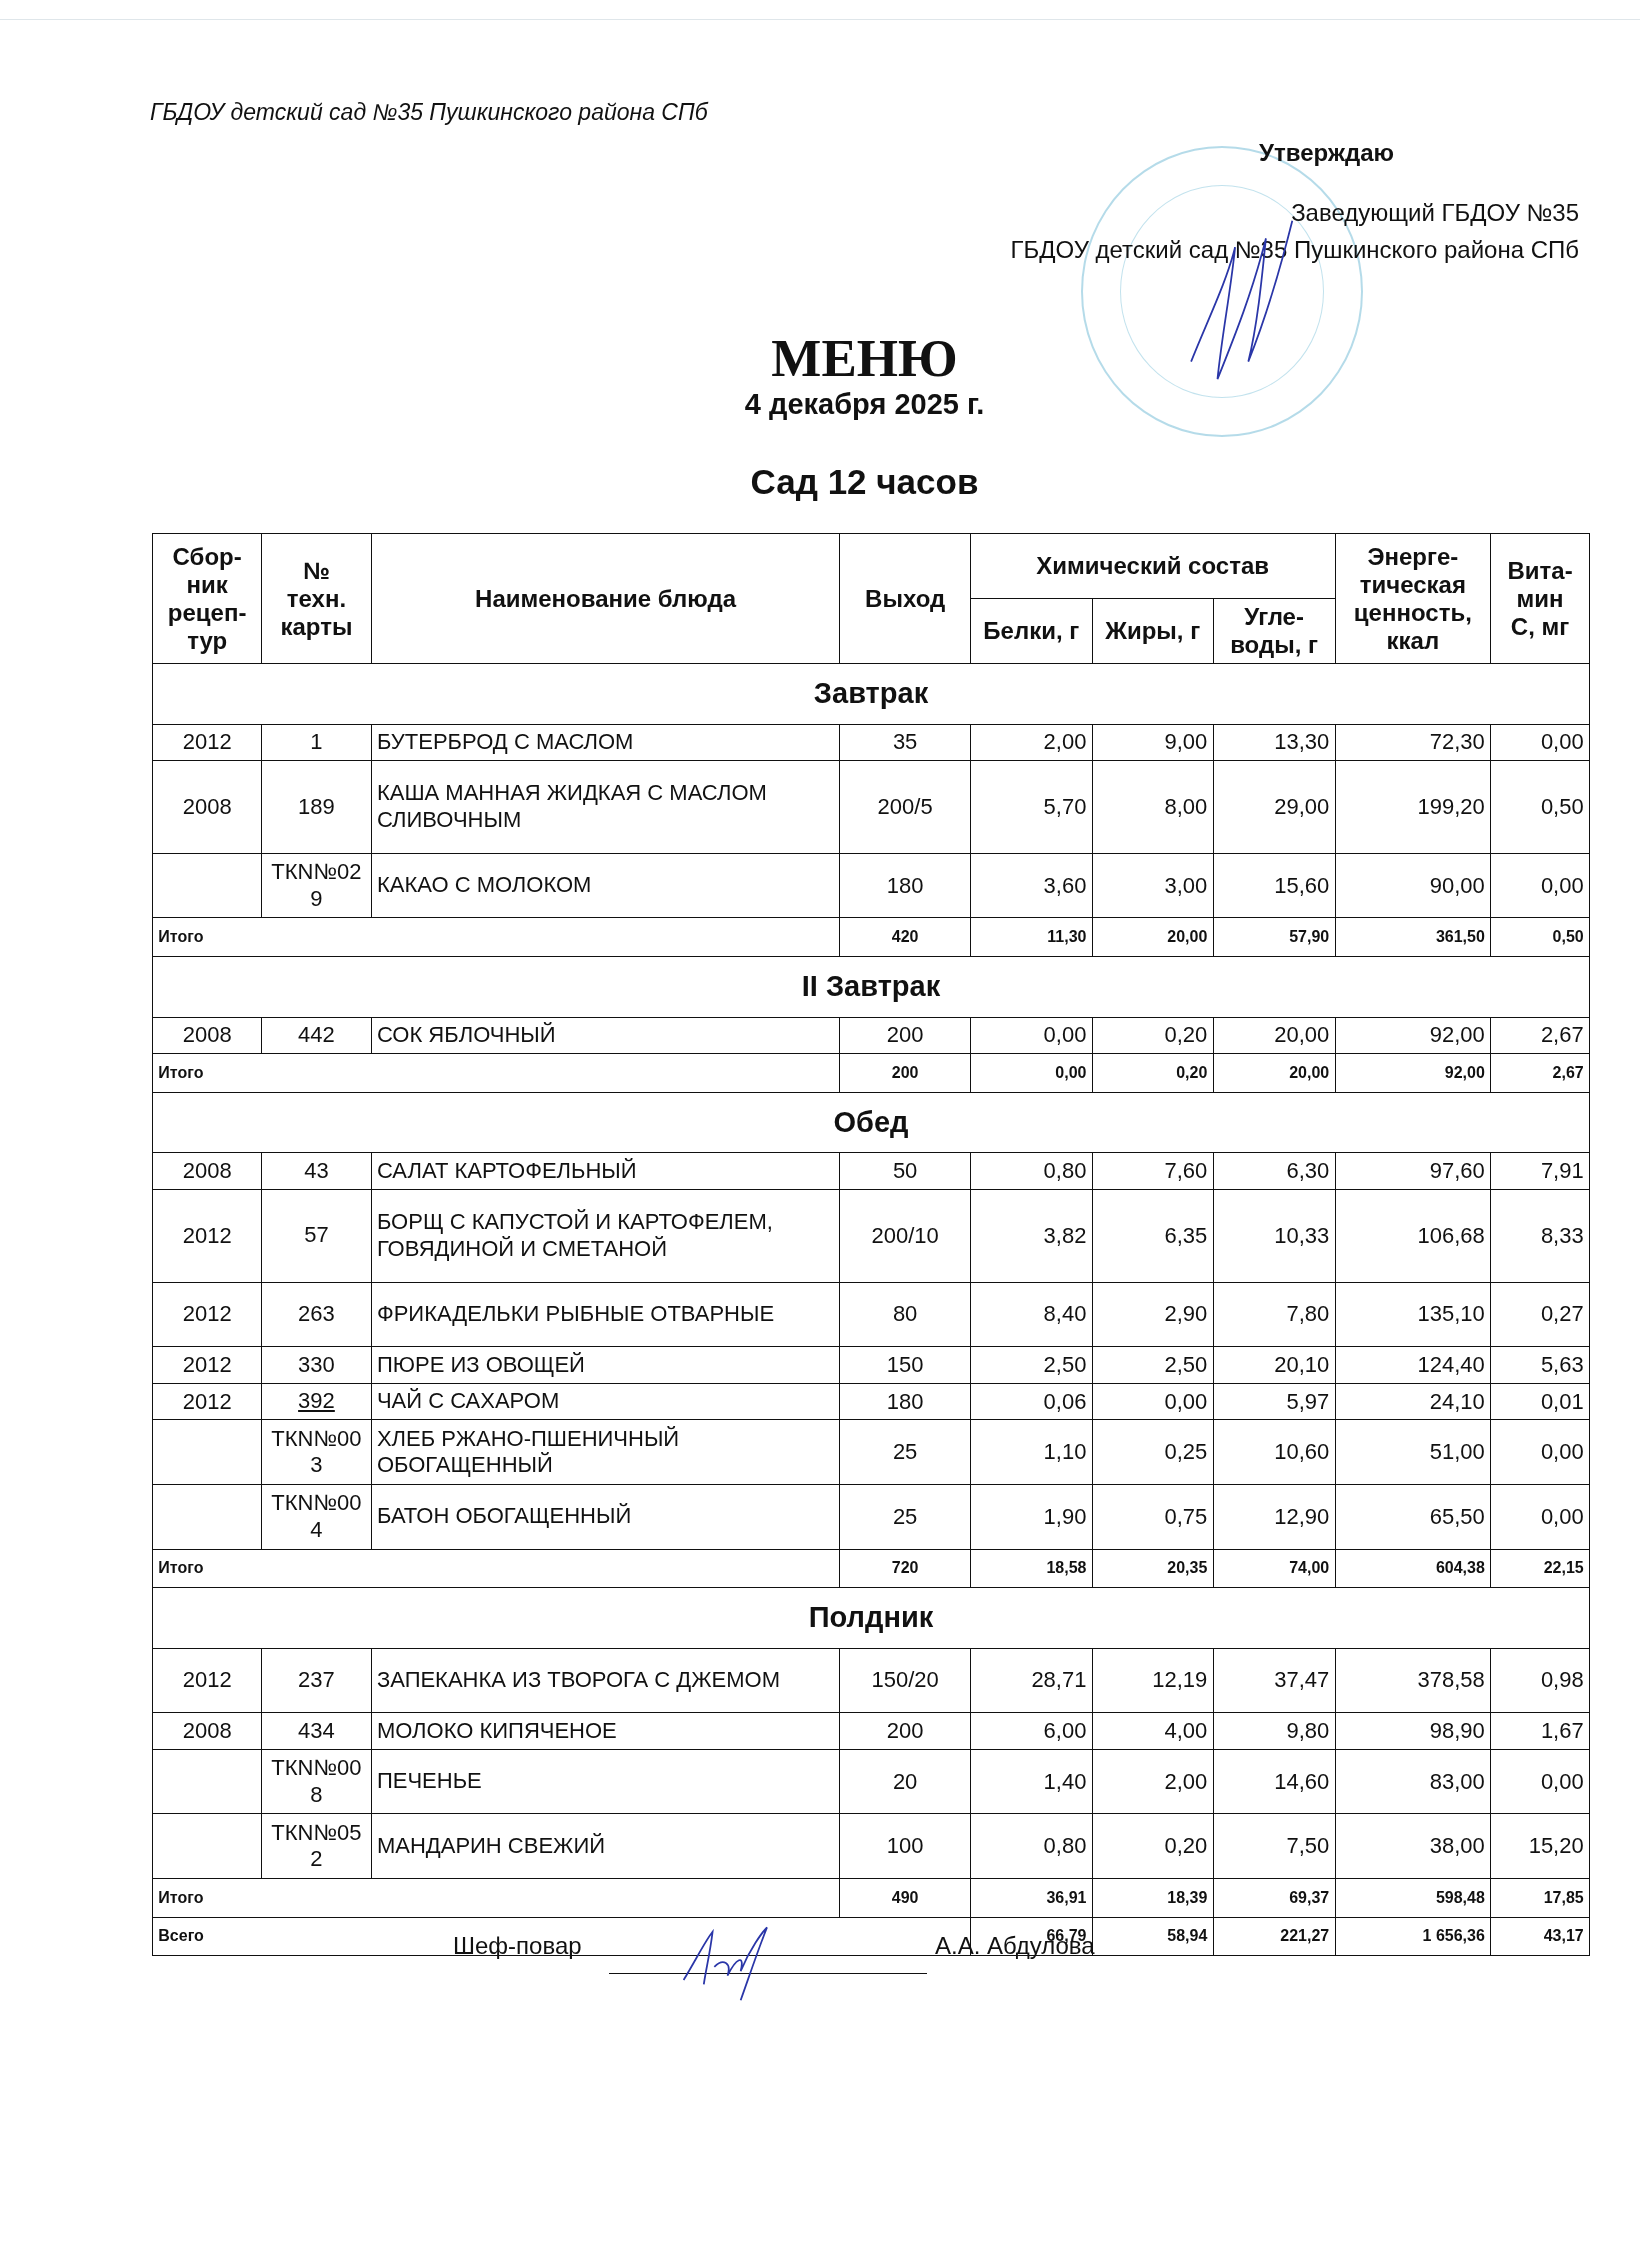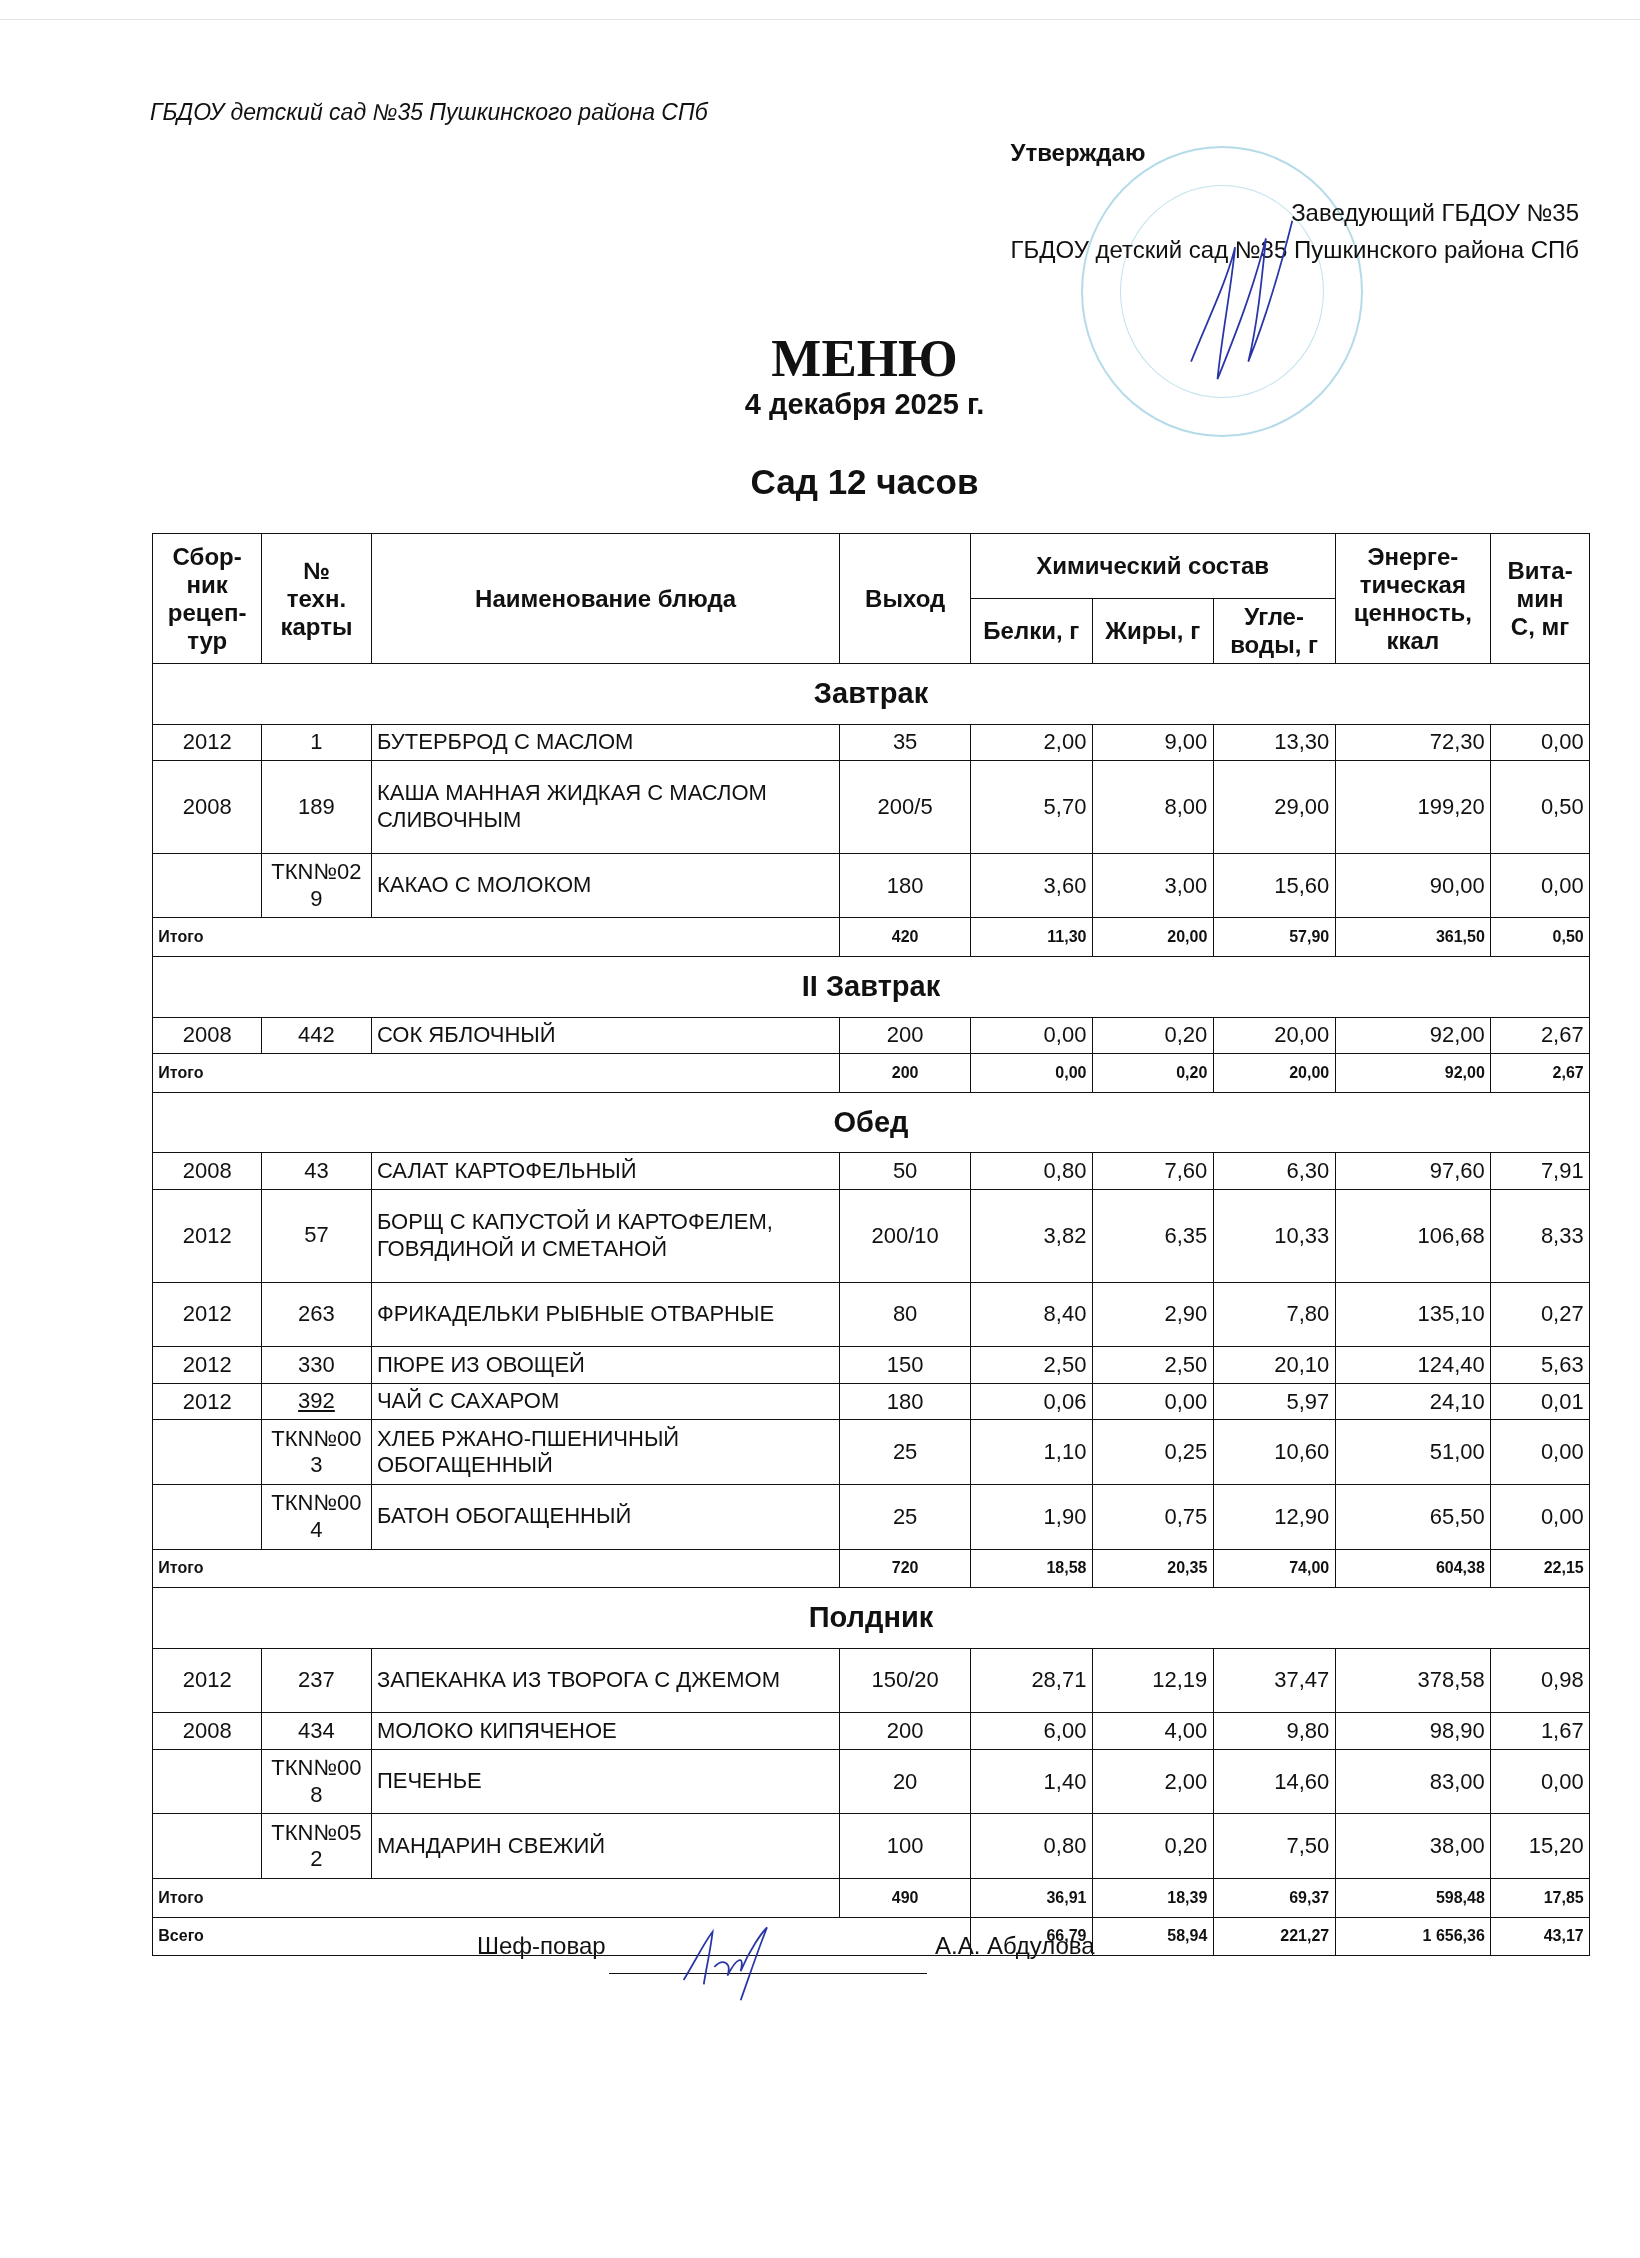--- a/index.html
+++ b/index.html
@@ -5,21 +5,21 @@
   html, body { margin: 0; padding: 0; background: #ffffff; }
   body {
     width: 1641px; height: 2258px; position: relative; overflow: hidden;
     font-family: "Liberation Sans", sans-serif; color: #111;
   }
   .topline { position: absolute; left: 0; top: 19.4px; width: 1641px; height: 0.9px; background: #dfe6ea; }
   .org {
     position: absolute; left: 150px; top: 99px; font-size: 23px; font-style: italic;
   }
   .approve { position: absolute; right: 62px; top: 134px; text-align: right; font-size: 24px; line-height: 37px; }
-  .approve .title { font-weight: bold; text-align: left; padding-right: 185px; }
+  .approve .title { font-weight: bold; text-align: right; padding-right: 185px; }
   .approve .sigline { display: inline-block; width: 176px; border-bottom: 1.8px solid #111; margin-right: 7px; height: 21px; vertical-align: baseline; }
   .stamp {
     position: absolute; left: 1081px; top: 146px; width: 282px; height: 291px; border-radius: 50%;
     border: 2.6px solid rgba(120,190,215,0.55); box-sizing: border-box;
   }
   .stamp::after {
     content: ""; position: absolute; left: 37px; top: 37px; right: 37px; bottom: 37px;
     border: 1.8px solid rgba(120,190,215,0.45); border-radius: 50%;
   }
   .sig1 { position: absolute; left: 1182px; top: 212px; width: 115px; height: 176px; }
@@ -38,21 +38,21 @@
   .c5 { width: 116px; } .c6 { width: 115px; } .c7 { width: 116px; } .c8 { width: 148px; } .c9 { width: 94px; }
   td.sec { text-align: center; font-weight: bold; font-size: 29px; height: 56px; }
   td.ctr { text-align: center; }
   td.num { text-align: right; }
   td.name { text-align: left; line-height: 26.5px; font-size: 22px; }
   td.code { text-align: center; line-height: 26.5px; }
   tr.r1 td { height: 32px; }
   tr.r2 td { height: 60px; }
   tr.r3 td { height: 88px; }
   tr.tot td { font-weight: bold; height: 34px; font-size: 16px; margin-left: 16px; }
-  .chef { position: absolute; left: 477px; top: 1932px; font-size: 24px; }
+  .chef { position: absolute; left: 453px; top: 1932px; font-size: 24px; }
   .chef-line { position: absolute; left: 609px; top: 1973px; width: 318px; height: 0; border-bottom: 1.8px solid #111; }
   .chef-name { position: absolute; left: 935px; top: 1932px; font-size: 24px; }
   .sig2 { position: absolute; left: 679px; top: 1923px; width: 97px; height: 79px; }
 </style>
 </head>
 <body>
 
 <div class="topline"></div>
 
 <div class="org">ГБДОУ детский сад №35 Пушкинского района СПб</div>

